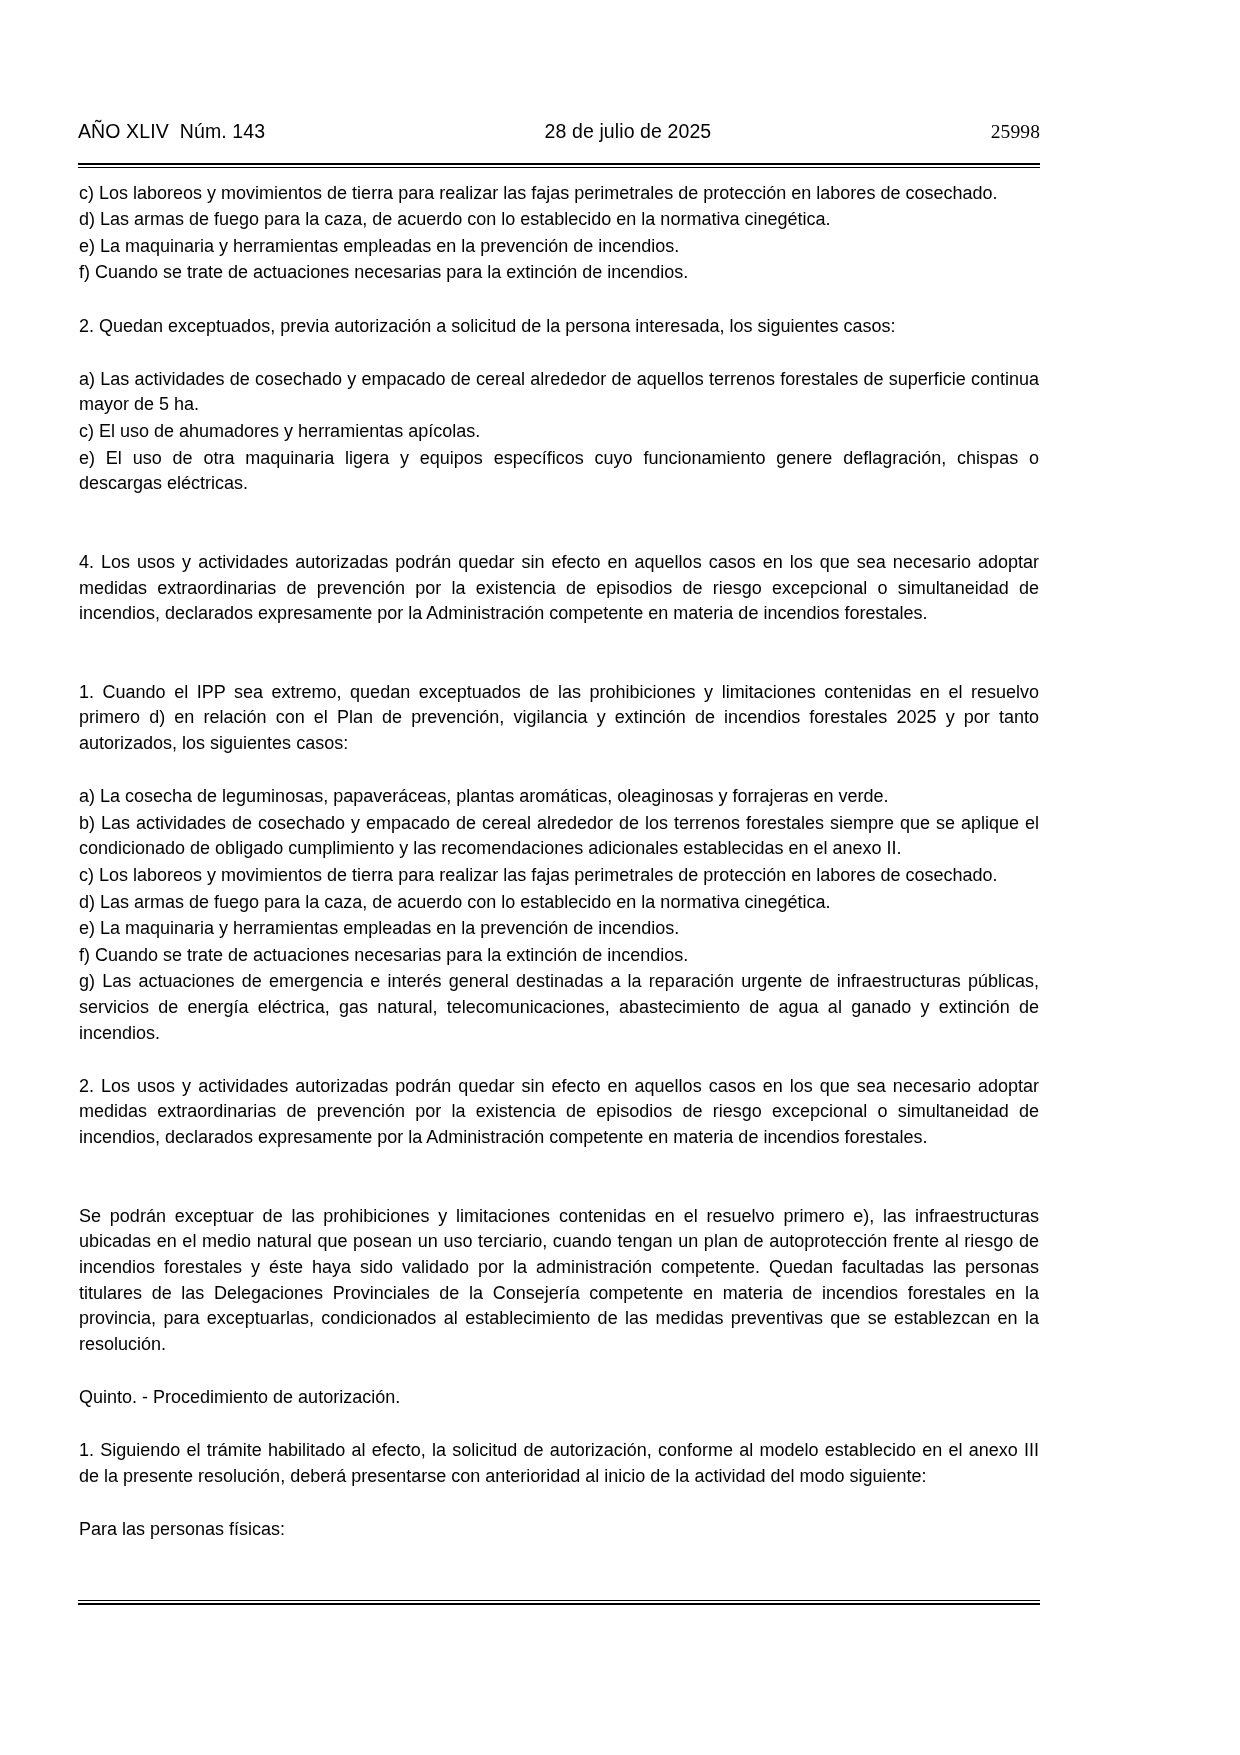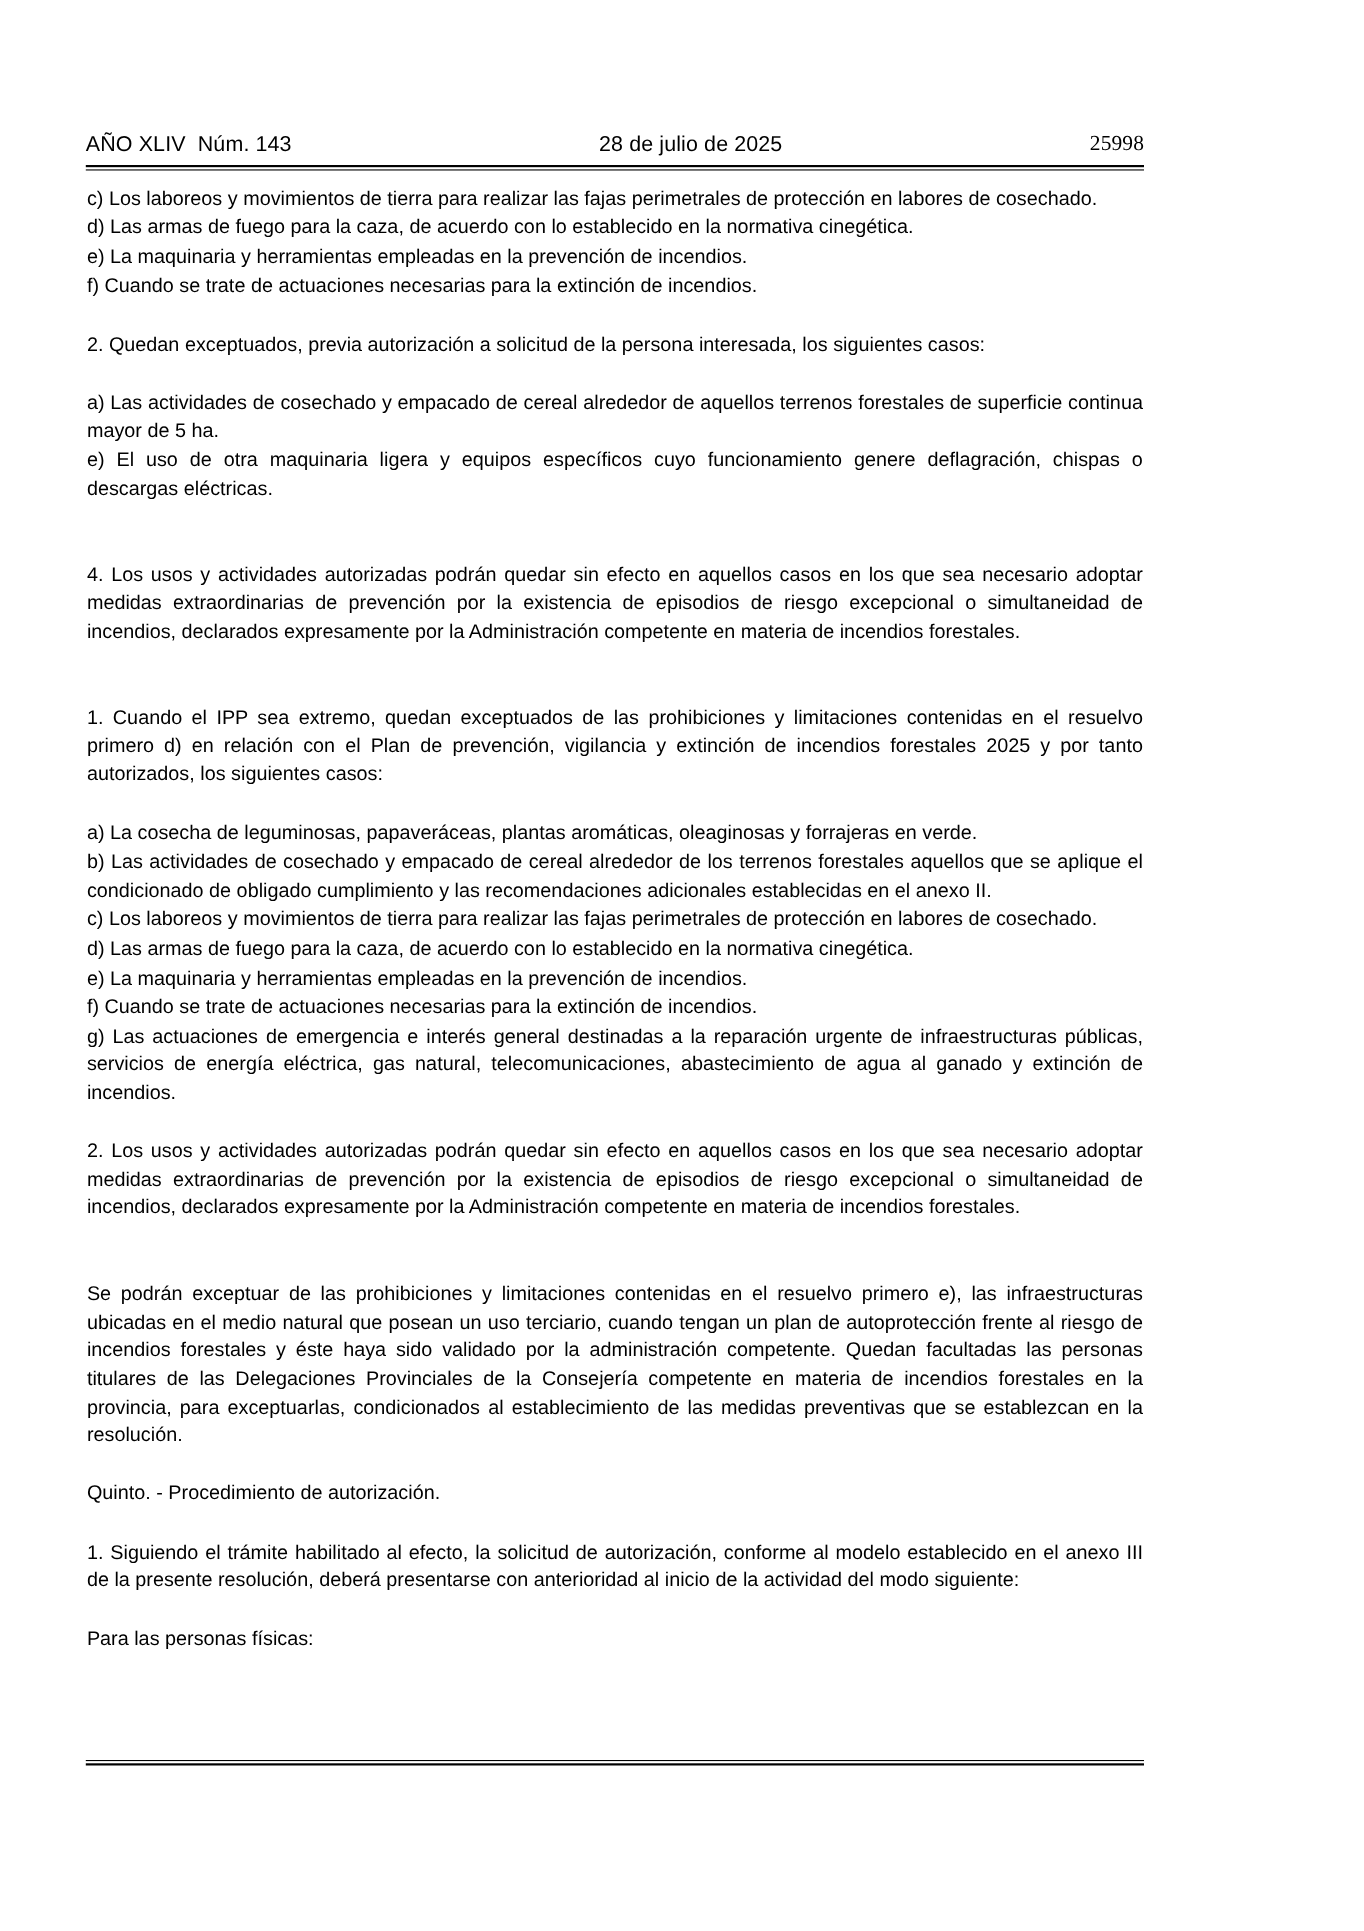--- a/index.html
+++ b/index.html
@@ -24,24 +24,24 @@
   .content {
     position: absolute;
     left: 78px;
     top: 120px;
     width: 962px;
   }
 
   
   .page-header {
     display: flex;
-    align-items: flex-start;
+    align-items: flex-end;
     font-size: 19.5px;
     letter-spacing: 0.1px;
-    padding-bottom: 7px;
+    padding-bottom: 20px;
   }
   .hdr-left  { flex: 0 0 auto; white-space: pre; }
   .hdr-center{ flex: 1 1 auto; text-align: center; white-space: pre; }
   .hdr-right { flex: 0 0 auto; text-align: right; white-space: pre; font-family: Liberation Serif, serif; }
 
   .header-rule {
     border-top: 2.6px solid #000;
     border-bottom: 1.1px solid #000;
     height: 1.6px;
     margin-bottom: 13px;
@@ -91,40 +91,41 @@
     <p class="blk">e) La maquinaria y herramientas empleadas en la prevención de incendios.</p>
     <p class="blk">f) Cuando se trate de actuaciones necesarias para la extinción de incendios.</p>
 
     <div class="gap"></div>
 
     <p class="blk">2. Quedan exceptuados, previa autorización a solicitud de la persona interesada, los siguientes casos:</p>
 
     <div class="gap"></div>
 
     <p class="blk just">a) Las actividades de cosechado y empacado de cereal alrededor de aquellos terrenos forestales de superficie continua mayor de 5 ha.</p>
+    <p class="blk">c) El uso de ahumadores y herramientas apícolas.</p>
     <p class="blk just">e) El uso de otra maquinaria ligera y equipos específicos cuyo funcionamiento genere deflagración, chispas o descargas eléctricas.</p>
 
     <div class="gap"></div>
 
 
     <div class="gap"></div>
 
     <p class="blk just">4. Los usos y actividades autorizadas podrán quedar sin efecto en aquellos casos en los que sea necesario adoptar medidas extraordinarias de prevención por la existencia de episodios de riesgo excepcional o simultaneidad de incendios, declarados expresamente por la Administración competente en materia de incendios forestales.</p>
 
     <div class="gap"></div>
 
 
     <div class="gap"></div>
 
     <p class="blk just">1. Cuando el IPP sea extremo, quedan exceptuados de las prohibiciones y limitaciones contenidas en el resuelvo primero d) en relación con el Plan de prevención, vigilancia y extinción de incendios forestales 2025 y por tanto autorizados, los siguientes casos:</p>
 
     <div class="gap"></div>
 
     <p class="blk">a) La cosecha de leguminosas, papaveráceas, plantas aromáticas, oleaginosas y forrajeras en verde.</p>
-    <p class="blk just">b) Las actividades de cosechado y empacado de cereal alrededor de los terrenos forestales aquellos que se aplique el condicionado de obligado cumplimiento y las recomendaciones adicionales establecidas en el anexo II.</p>
+    <p class="blk just">b) Las actividades de cosechado y empacado de cereal alrededor de los terrenos forestales siempre que se aplique el condicionado de obligado cumplimiento y las recomendaciones adicionales establecidas en el anexo II.</p>
     <p class="blk just">c) Los laboreos y movimientos de tierra para realizar las fajas perimetrales de protección en labores de cosechado.</p>
     <p class="blk">d) Las armas de fuego para la caza, de acuerdo con lo establecido en la normativa cinegética.</p>
     <p class="blk">e) La maquinaria y herramientas empleadas en la prevención de incendios.</p>
     <p class="blk">f) Cuando se trate de actuaciones necesarias para la extinción de incendios.</p>
     <p class="blk just">g) Las actuaciones de emergencia e interés general destinadas a la reparación urgente de infraestructuras públicas, servicios de energía eléctrica, gas natural, telecomunicaciones, abastecimiento de agua al ganado y extinción de incendios.</p>
 
     <div class="gap"></div>
 
     <p class="blk just">2. Los usos y actividades autorizadas podrán quedar sin efecto en aquellos casos en los que sea necesario adoptar medidas extraordinarias de prevención por la existencia de episodios de riesgo excepcional o simultaneidad de incendios, declarados expresamente por la Administración competente en materia de incendios forestales.</p>
 

